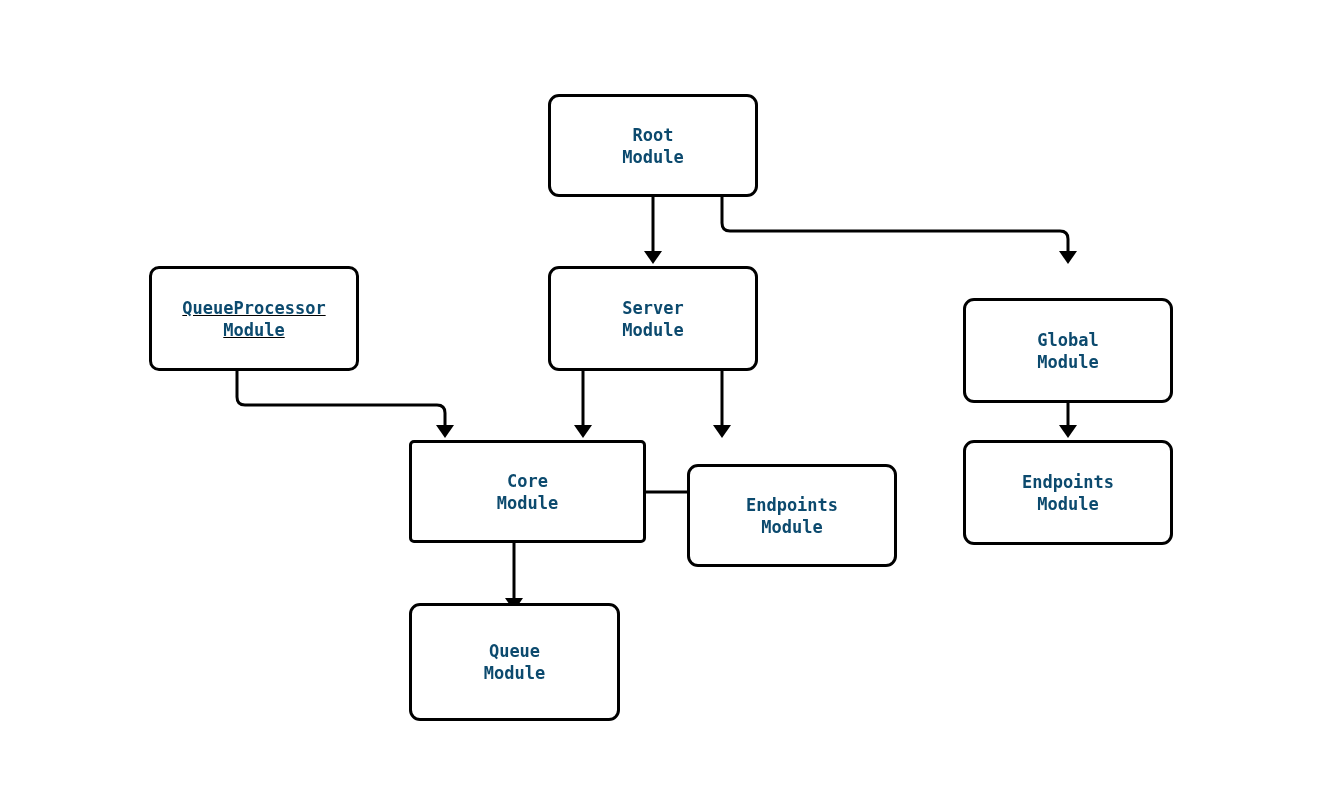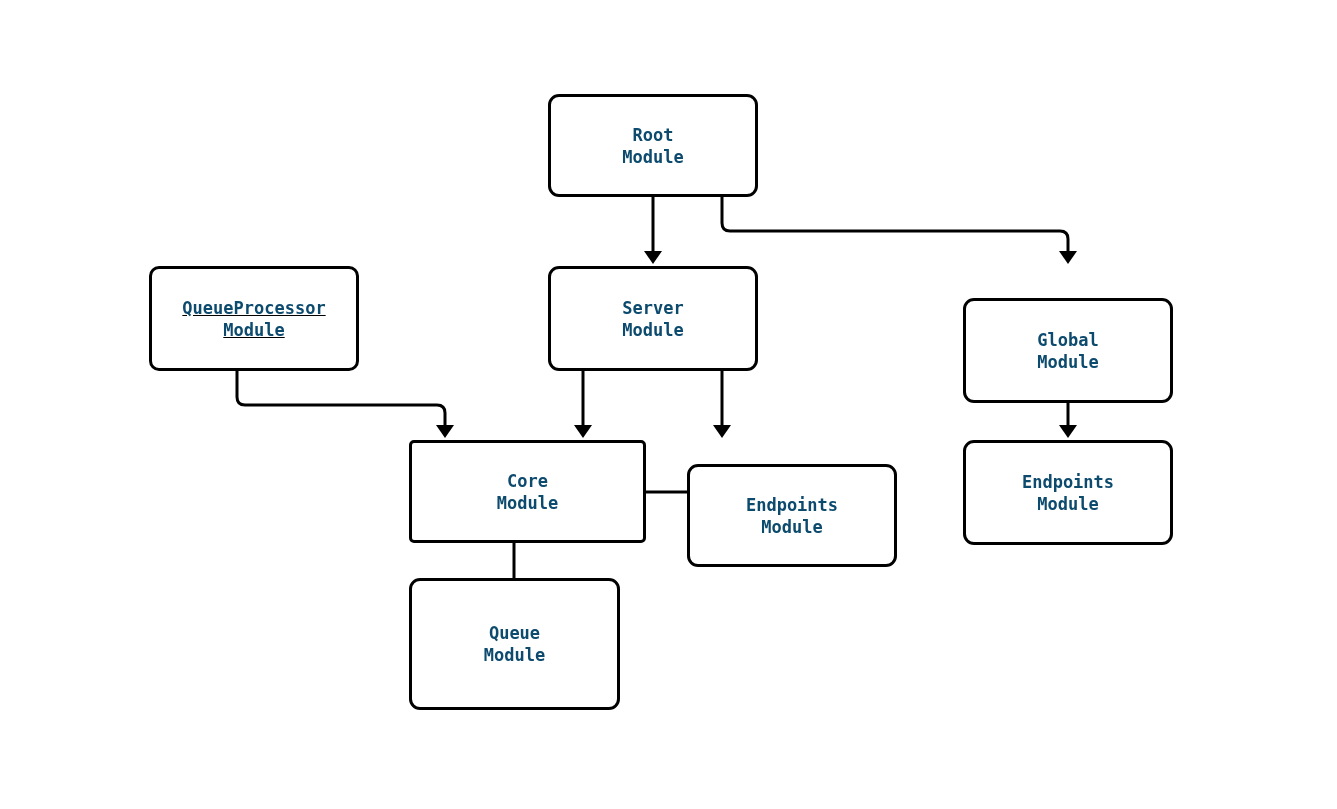--- a/index.html
+++ b/index.html
@@ -103,18 +103,18 @@
   <div class="node" style="left: 687px; top: 464px; width: 210px; height: 103px; border-width: 3px; border-color: rgb(0, 0, 0); background: rgb(255, 255, 255); border-radius: 11px;">
     <span class="node-label">Endpoints</span>
     <span class="node-label">Module</span>
   </div>
 
   <div class="node" style="left: 963px; top: 440px; width: 210px; height: 105px; border-width: 3px; border-color: rgb(0, 0, 0); background: rgb(255, 255, 255); border-radius: 11px;">
     <span class="node-label">Endpoints</span>
     <span class="node-label">Module</span>
   </div>
 
-  <div class="node" style="left: 409px; top: 578px; width: 211px; height: 132px; border-width: 3px; border-color: rgb(0, 0, 0); background: rgb(255, 255, 255); border-radius: 11px;">
+  <div class="node" style="left: 409px; top: 603px; width: 211px; height: 118px; border-width: 3px; border-color: rgb(0, 0, 0); background: rgb(255, 255, 255); border-radius: 11px;">
     <span class="node-label">Queue</span>
     <span class="node-label">Module</span>
   </div>
 
 </div>
 
 </body></html>

